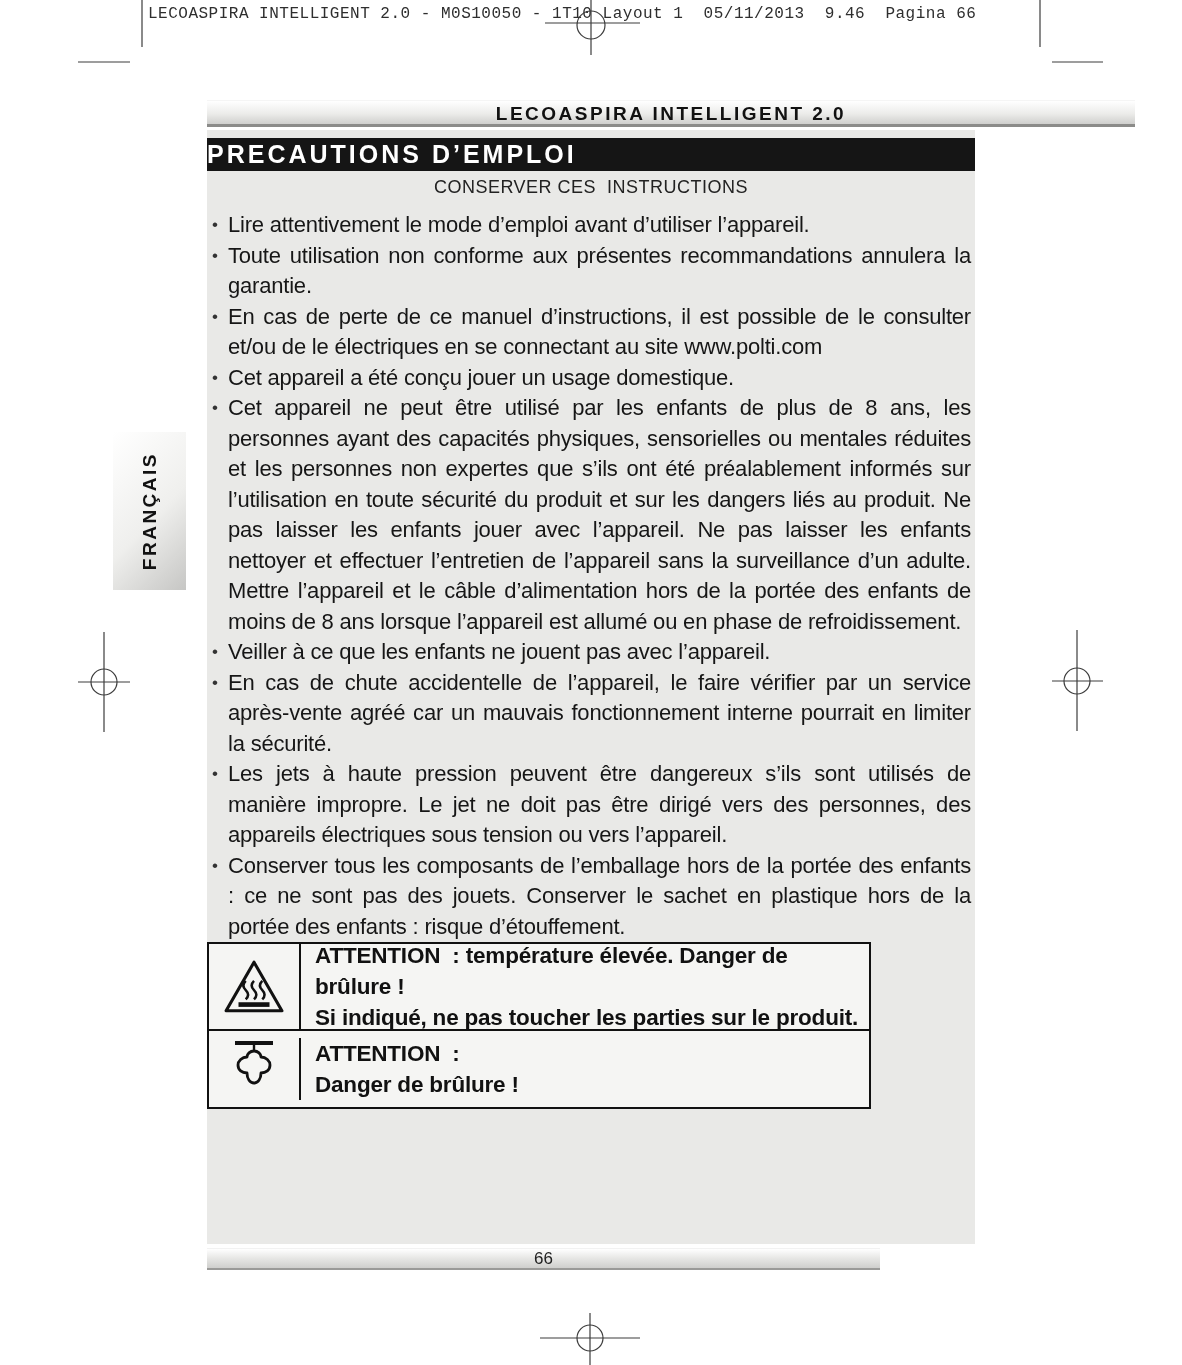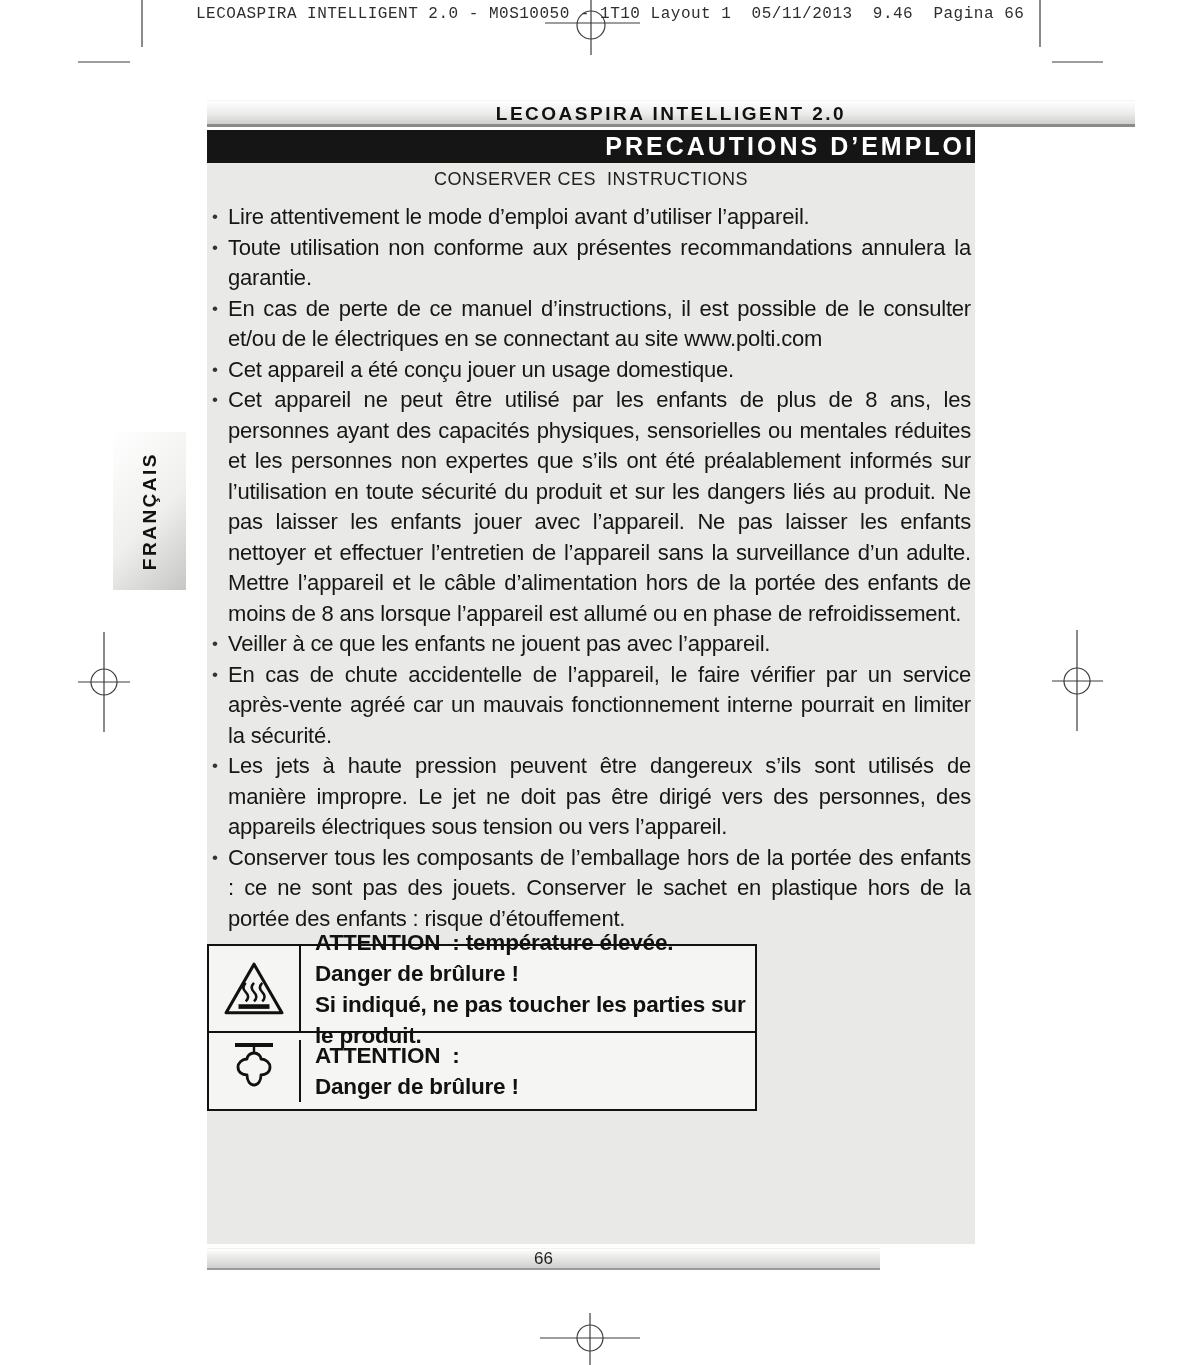--- a/index.html
+++ b/index.html
@@ -2,49 +2,49 @@
 <html><head>
 <meta charset="utf-8">
 <style>
   * { margin:0; padding:0; box-sizing:border-box; }
   html,body { width:1182px; height:1365px; background:#ffffff; overflow:hidden;
               font-family:"Liberation Sans", sans-serif; color:#1c1c1c; }
   .abs { position:absolute; }
 
   
   .print-header { left:148px; top:5px; font-family:"Liberation Mono","DejaVu Sans Mono",monospace;
-                  font-size:16px; letter-spacing:0.5px; color:#2e2e2e; white-space:pre;margin-left:48px; }
+                  font-size:16px; letter-spacing:0.5px; color:#2e2e2e; white-space:pre; }
 
   
   .marks { left:0; top:0; pointer-events:none; }
   .marks line { stroke:#3c3c3c; stroke-width:1.2; }
   .marks circle { stroke:#3c3c3c; stroke-width:1.2; fill:none; }
 
   .model-bar { left:207px; top:100px; width:928px; height:27px;
                background:linear-gradient(#ffffff, #ececea 55%, #cfcfcd);
                border-top:1px solid #f5f5f5; border-bottom:3px solid #8b8b89;
                text-align:center; line-height:25px; font-weight:bold; font-size:19px;
                letter-spacing:2.5px; color:#111; }
 
   .content { left:207px; top:130px; width:768px; height:1114px; background:#e9e9e7; }
 
-  .title-bar { margin-top:0; height:33px; background:#151515; color:#ffffff;
-               text-align:right; line-height:33px; font-weight:bold; font-size:25px;
+  .title-bar { margin-top:8px; height:33px; background:#151515; color:#ffffff;
+               text-align:left; line-height:33px; font-weight:bold; font-size:25px;
                letter-spacing:3px; }
 
   .subtitle { margin-top:6px; text-align:center; font-size:18px; letter-spacing:0.5px;
               color:#222; white-space:pre; }
 
   .bullets { margin-top:12px; padding:0 4px 0 4px; font-size:22px; line-height:30.5px;
              letter-spacing:-0.2px; text-align:justify; color:#161616; }
   .bullet-item { position:relative; padding-left:17px; }
   .bullet-item::before { content:"\2022"; position:absolute; left:1px; top:0;
                          font-size:17px; line-height:30.5px; color:#333; }
 
-  .warn-table { width:550px; margin-top:10px; }
+  .warn-table { width:664px; }
   .warn-row { display:flex; border:2.5px solid #111; background:#f5f5f3; }
   .warn-row.r2 { margin-top:-2.5px;align-items:center; }
   .warn-icon-cell { width:92px; border-right:2.5px solid #111; display:flex;
                     align-items:center; justify-content:center; }
   .warn-row.r1 { height:89px; }
   .warn-row.r2 { height:80px; }
   .warn-text-cell { flex:1; display:flex; flex-direction:column; justify-content:center;
                     padding-left:14px; font-weight:bold; font-size:22.5px;
                     line-height:31px; letter-spacing:-0.2px; white-space:pre-wrap; color:#111; }
   .warn-icon-cell svg { stroke:#111; fill:none; }

